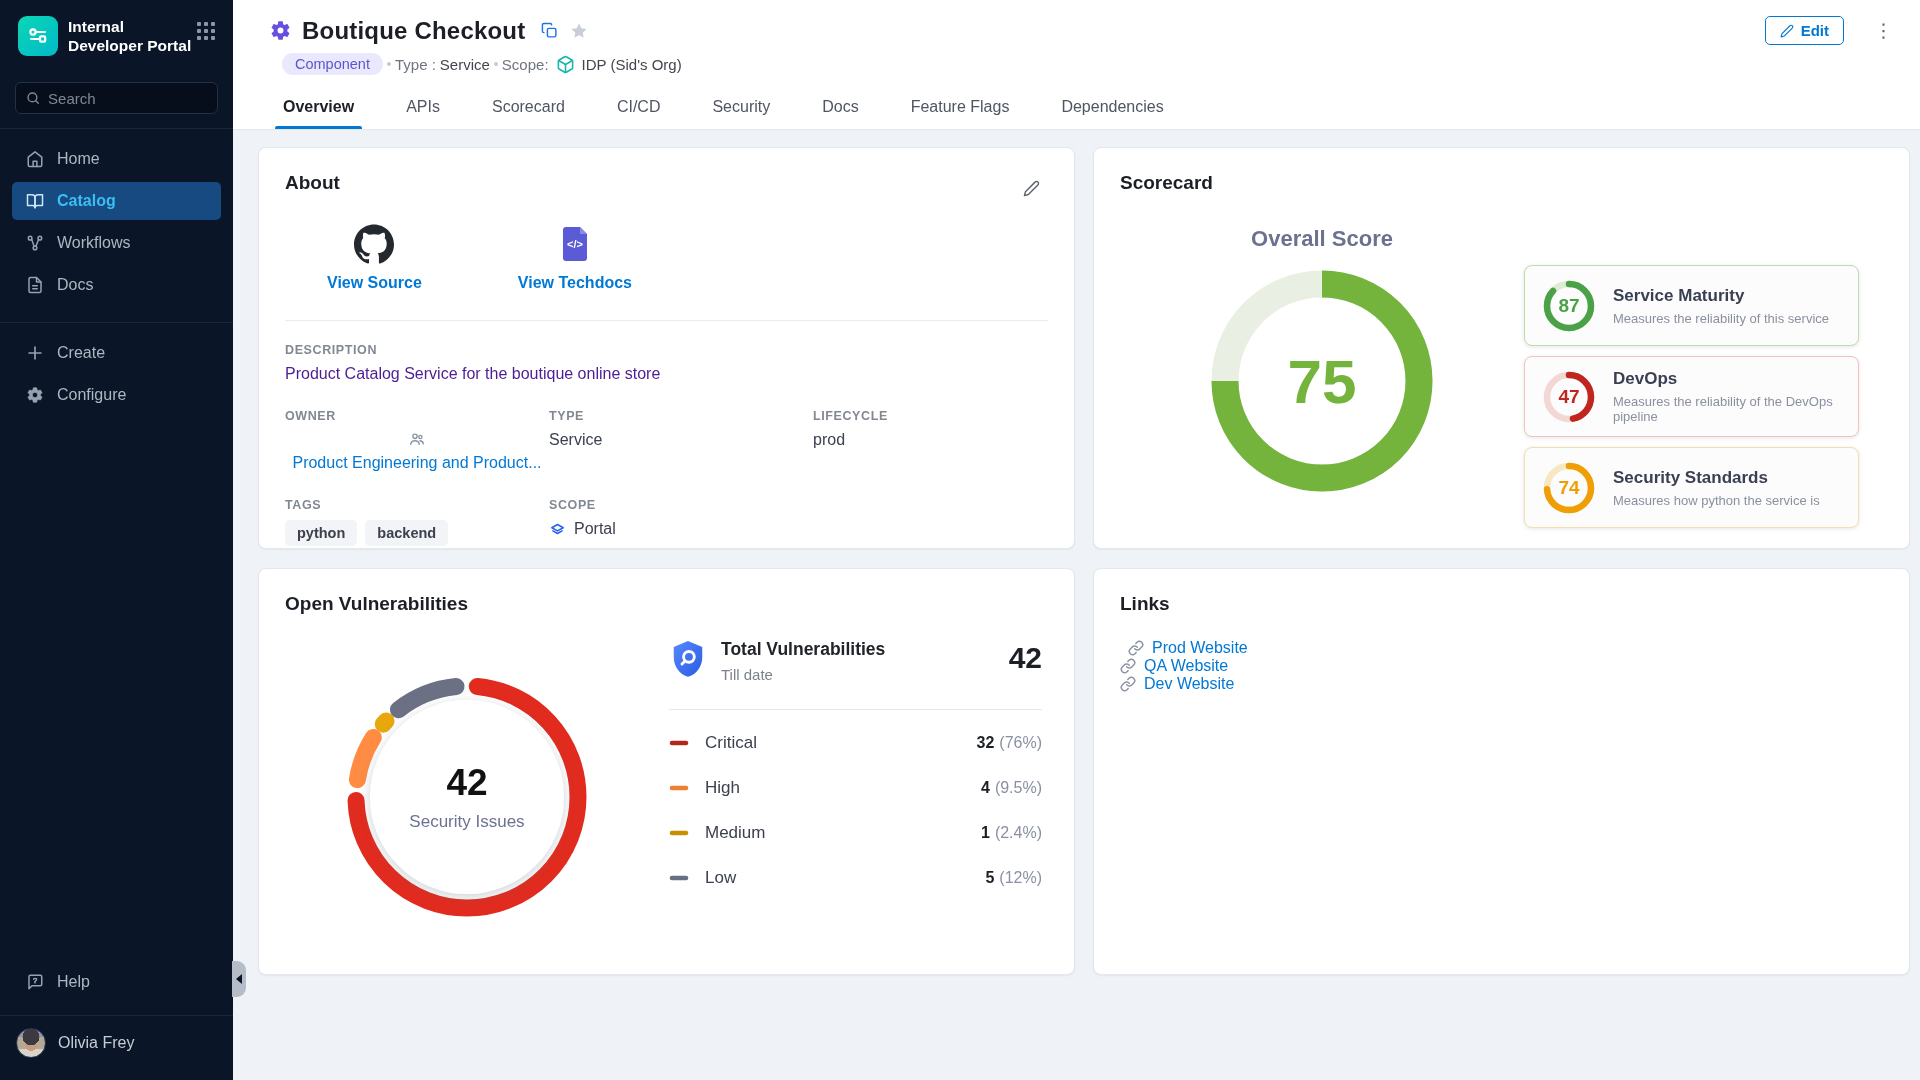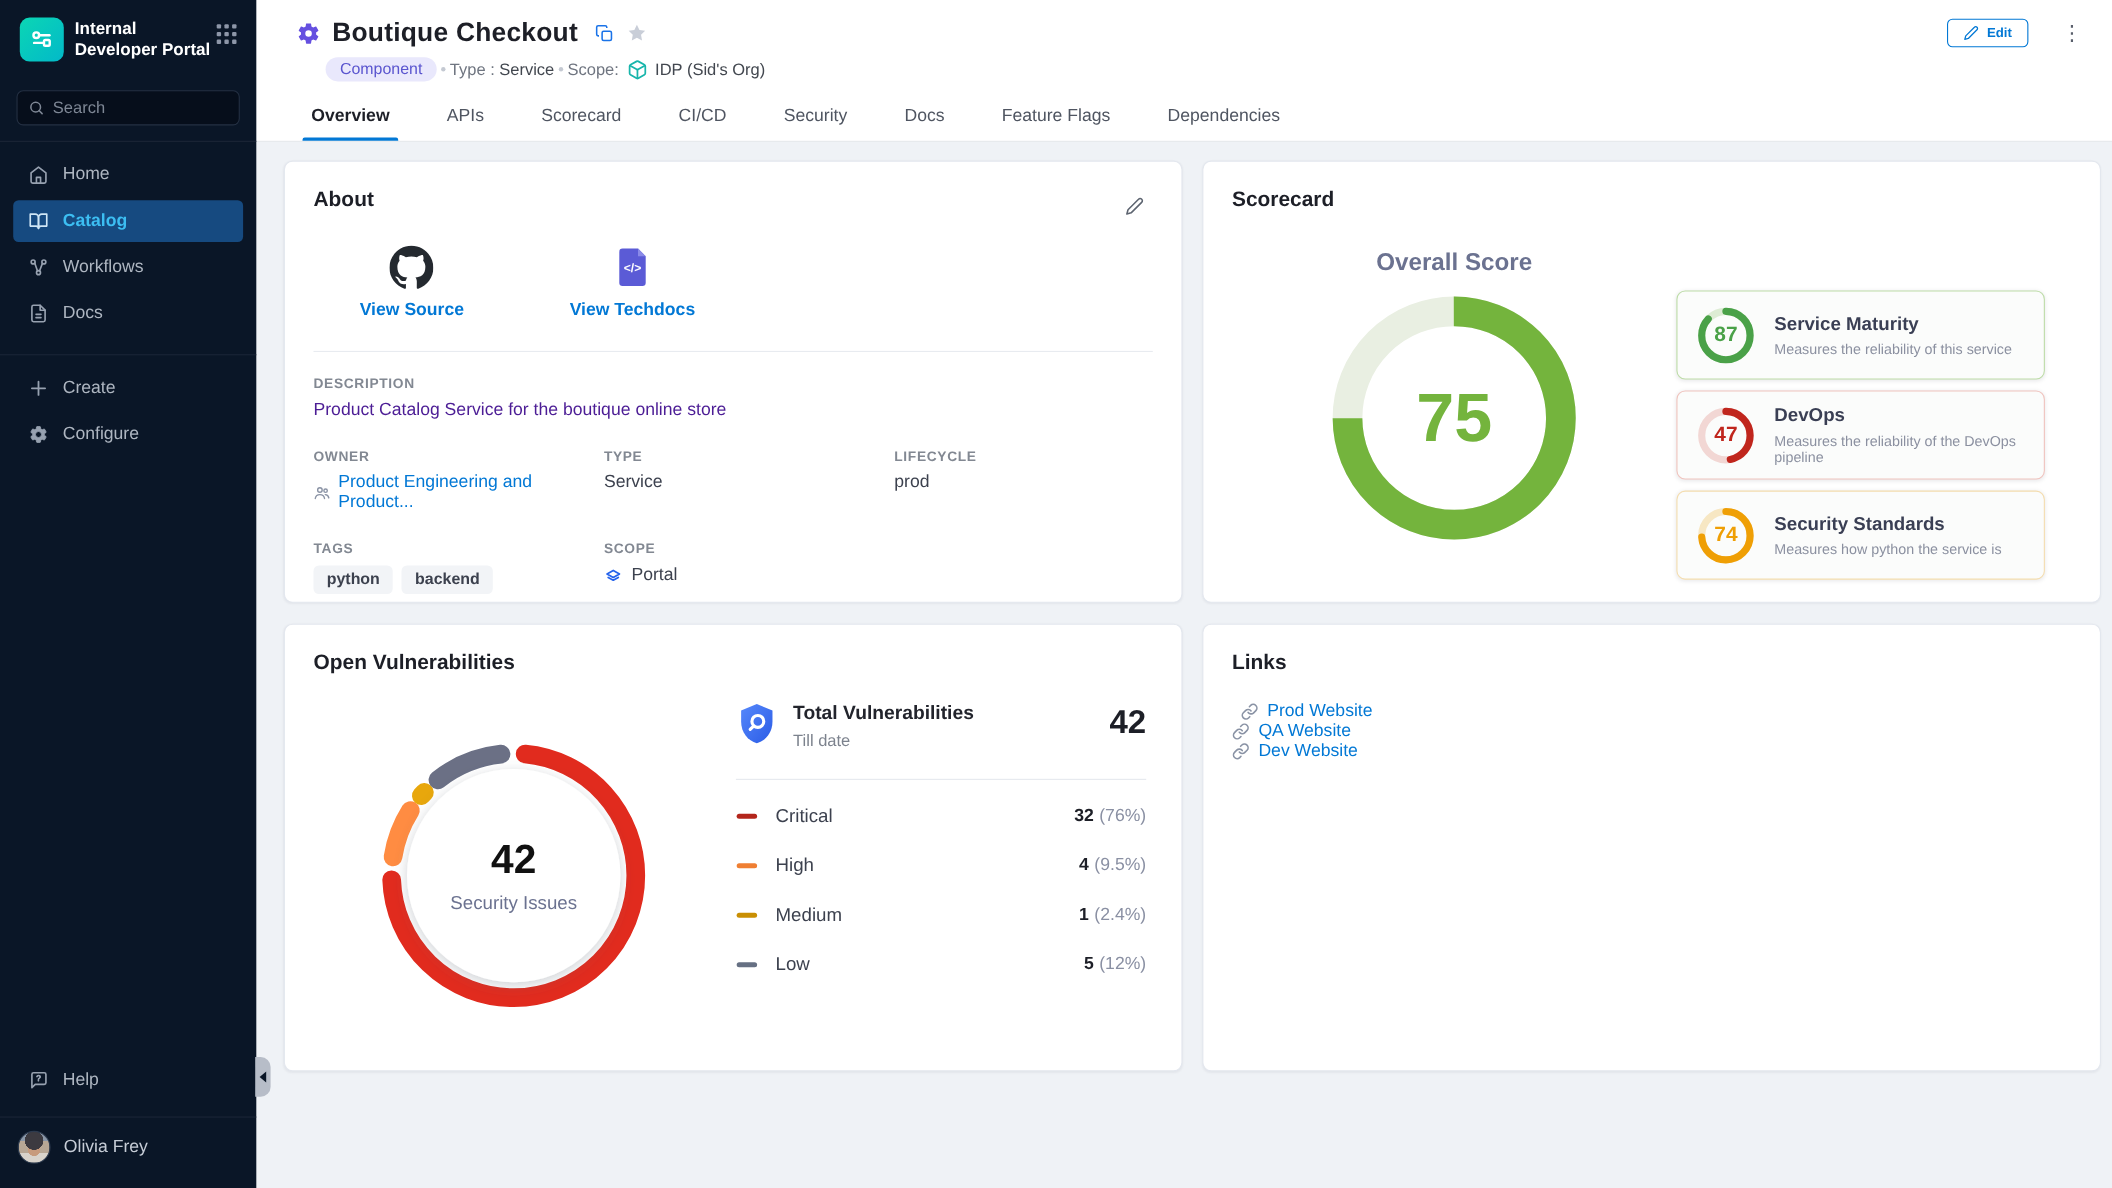--- a/index.html
+++ b/index.html
@@ -34,23 +34,23 @@
   .collapse-handle i { width:0; height:0; border-top:5px solid transparent; border-bottom:5px solid transparent; border-right:6px solid #0a1627; }
 
   
   .main { flex:1; display:flex; flex-direction:column; }
   .topbar { background:#fff; border-bottom:1px solid #e4e7ec; }
   .title-row { display:flex; align-items:center; padding:16px 15px 0 36px; }
   .page-title { font-size:24px; font-weight:bold; margin-left:10px; letter-spacing:.2px; }
   .icon-btn { background:none; border:none; cursor:pointer; display:flex; align-items:center; }
   .copy-btn { margin-left:16px; }
   .star-btn { margin-left:12px; font-size:19px; color:#c9ced8; line-height:1; }
-  .edit-btn { display:flex; align-items:center; gap:7px; border:1.5px solid #0278d5; color:#0278d5; background:#fff; font-weight:bold; font-size:12px; border-radius:5px; padding:5px 14px; cursor:pointer; font-family:inherit; }
+  .edit-btn { display:flex; align-items:center; gap:7px; border:1.5px solid #0278d5; color:#0278d5; background:#fff; font-weight:bold; font-size:15px; border-radius:5px; padding:5px 14px; cursor:pointer; font-family:inherit; }
   .kebab { margin-left:30px; margin-right:12px; color:#595f6b; font-size:19px; letter-spacing:0; cursor:pointer; background:none; border:none; line-height:1; }
-  .meta-row { display:flex; align-items:center; gap:4px; padding:8px 0 0 63px; font-size:15px; color:#6f7580; }
+  .meta-row { display:flex; align-items:center; gap:4px; padding:8px 0 0 49px; font-size:15px; color:#6f7580; }
   .entity-badge { background:#e9e8fc; color:#5a55cf; font-size:14.5px; padding:3px 13px; border-radius:12px; }
   .meta-dot { width:4px; height:4px; border-radius:50%; background:#c4c9d2; }
   .meta-strong { color:#42474f; }
   .scope-group { display:flex; align-items:center; gap:7px; }
   .tabs { display:flex; padding-left:48px; margin-top:13px; }
   .tab { padding:10px 2px 13px 2px; margin-right:48px; font-size:16px; color:#4f5561; cursor:pointer; position:relative; }
   .tab.active { color:#1d1f27; font-weight:bold; }
   .tab.active::after { content:""; position:absolute; left:-6px; right:-6px; bottom:0; height:3px; background:#0278d5; border-radius:2px 2px 0 0; }
 
   .content { flex:1; background:#eff2f6; padding:17px 10px 0 25px; display:grid; grid-template-columns:1fr 1fr; grid-template-rows:402px 407px; gap:19px 18px; }
@@ -59,21 +59,21 @@
 
   
   .about-links { display:flex; gap:96px; margin:30px 0 0 42px; }
   .about-link { display:flex; flex-direction:column; align-items:center; gap:10px; cursor:pointer; text-decoration:none; }
   .about-link span { color:#0278d5; font-weight:bold; font-size:16px; }
   .about-divider { border:none; border-top:1px solid #e8ebf0; margin:28px 0 0 0; }
   .sec-label { font-size:12.5px; letter-spacing:.6px; color:#828892; font-weight:bold; margin-bottom:8px; }
   .about-desc-block { margin-top:22px; }
   .about-desc { font-size:16px; color:#4c1d95; }
   .about-grid { display:grid; grid-template-columns:264px 264px 1fr; margin-top:26px; row-gap:26px; }
-  .owner-link { display:flex; align-items:center; gap:7px; color:#0278d5; font-size:16px; text-decoration:none; cursor:pointer; }
+  .owner-link { display:flex; align-items:center; gap:7px; color:#0278d5; font-size:16px; text-decoration:none; cursor:pointer;flex-direction:column; }
   .plain-val { font-size:16px; color:#3c414e; }
   .tag-row { display:flex; gap:8px; }
   .tag-pill { background:#f2f4f7; border-radius:5px; padding:5px 12px; font-size:14.5px; font-weight:bold; color:#3c414e; cursor:pointer; }
   .scope-val { display:flex; align-items:center; gap:8px; font-size:16px; color:#3c414e; }
   .card-edit { position:absolute; top:32px; right:34px; }
 
   
   .sc-wrap { display:flex; }
   .sc-left { width:404px; display:flex; flex-direction:column; align-items:center; }
   .overall-label { margin-top:32px; font-size:22px; font-weight:bold; color:#6b7290; }

